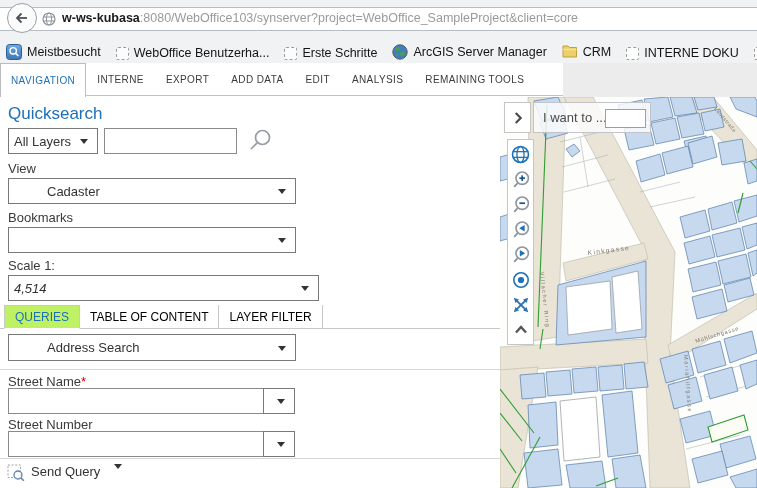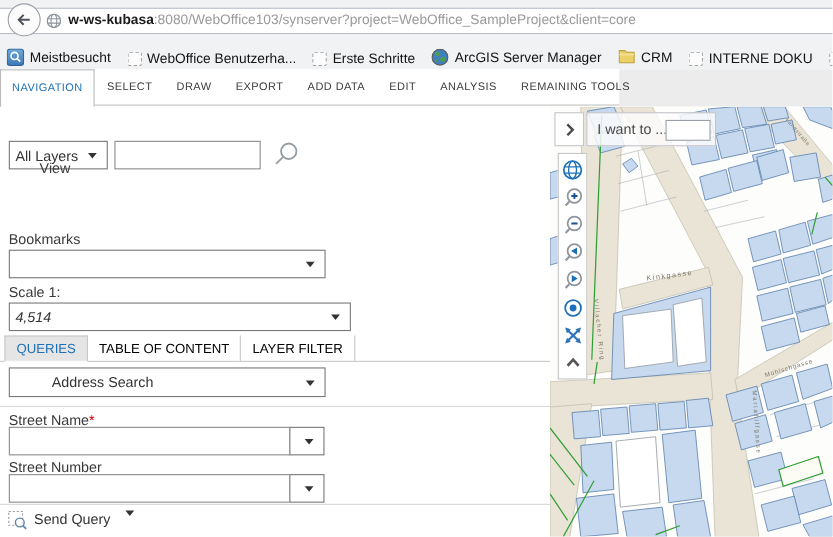--- a/index.html
+++ b/index.html
@@ -45,21 +45,21 @@
   .caret{position:absolute;right:9px;top:50%;margin-top:-2px;width:0;height:0;
     border-left:4px solid transparent;border-right:4px solid transparent;border-top:5px solid #333;}
   .tinput{position:absolute;height:26px;border:1px solid #8a8a8a;background:#fff;font-size:13px;
     padding:0 5px;color:#333;}
   .combo-btn{position:absolute;width:32px;height:26px;border:1px solid #787878;background:#fff;cursor:pointer;}
   .divider{position:absolute;left:0;width:500px;height:1px;background:#d8d8d8;}
   .subtabs{position:absolute;left:4px;top:208px;height:23px;display:flex;}
   .subtab{padding:0 10px;font-size:12px;color:#000000;display:flex;align-items:center;
     border-right:1px solid #c8c8c8;cursor:pointer;height:23px;}
   .subtab.active{color:#1d70b8;border:1px solid #c8c8c8;border-bottom:1px solid #fff;
-    position:relative;z-index:2;background:#e5e5e5;height:24px;}
+    position:relative;z-index:2;background:#bef264;height:24px;}
   .subtab-line{position:absolute;left:0;top:231px;width:500px;height:1px;background:#c8c8c8;}
   .sendquery{position:absolute;left:7px;top:367px;display:flex;align-items:flex-start;gap:6px;cursor:pointer;}
   .sendquery .sq-label{font-size:13px;color:#333;}
   .sq-caret{width:0;height:0;border-left:4px solid transparent;border-right:4px solid transparent;
     border-top:5px solid #333;margin-left:8px;}
 
   
   .map{position:absolute;left:500px;top:97px;width:257px;height:391px;overflow:hidden;background:#fdfdfb;}
   .mapsvg{position:absolute;left:0;top:0;}
   .mapsvg text{font-family:"Liberation Sans",sans-serif;fill:#7b7668;}
@@ -152,56 +152,58 @@
   </div>
 
   <div class="tabbar">
     <div class="tab-gray"></div>
     <div class="tab-underline"></div>
     <div class="tabs-row">
       <div class="tab active">
           <span>NAVIGATION</span>
         </div>
       <div class="tab">
-          <span>SELECT</span>
-        </div>
-      <div class="tab">
-          <span>DRAW</span>
+          <span>INTERNE</span>
         </div>
       <div class="tab">
           <span>EXPORT</span>
         </div>
       <div class="tab">
           <span>ADD DATA</span>
         </div>
       <div class="tab">
           <span>EDIT</span>
         </div>
       <div class="tab">
           <span>ANALYSIS</span>
         </div>
       <div class="tab">
           <span>REMAINING TOOLS</span>
         </div>
     </div>
   </div>
 
   <div class="panel">
+    <div class="qs-title">Quicksearch</div>
 
     <div class="sel" style="left:8px;top:31px;width:90px;">
       <span class="val">All Layers</span>
         <span class="caret"></span>
     </div>
     <input class="tinput" style="left: 104px; top: 31px; width: 133px;" value="">
     <svg style="position:absolute;left:246px;top:30px;" width="28" height="28" viewBox="0 0 28 28">
       <circle cx="16.5" cy="10.5" r="7" fill="none" stroke="#959da5" stroke-width="1.7"></circle>
       <line x1="11.2" y1="15.8" x2="5" y2="22" stroke="#959da5" stroke-width="1.7"></line>
     </svg>
 
-    <div class="w-label" style="left:8px;top:48px;margin-left:28px;">View</div>
+    <div class="w-label" style="left:8px;top:64px;">View</div>
+    <div class="sel indent" style="left:8px;top:81px;width:288px;">
+      <span class="val">Cadaster</span>
+        <span class="caret"></span>
+    </div>
 
     <div class="w-label" style="left:8px;top:113px;">Bookmarks</div>
     <div class="sel" style="left:8px;top:130px;width:288px;">
       <span class="val"></span>
         <span class="caret"></span>
     </div>
 
     <div class="w-label" style="left:8px;top:161px;">Scale 1:</div>
     <div class="sel" style="left:8px;top:178px;width:311px;font-style:italic;">
       <span class="val">4,514</span>

